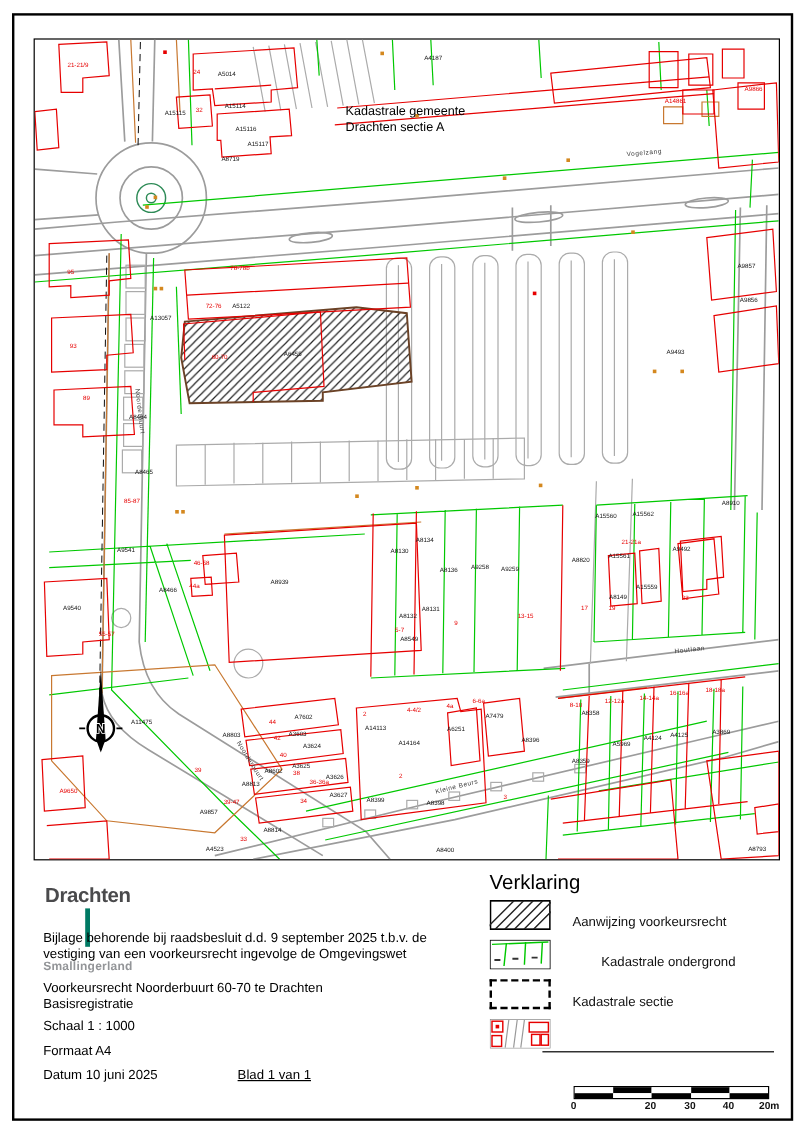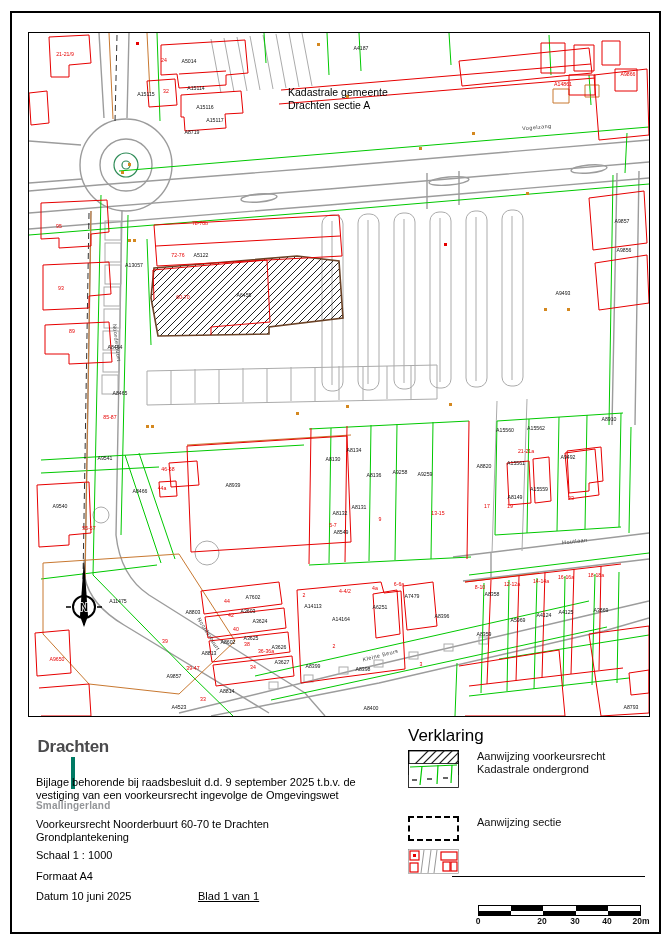--- a/index.html
+++ b/index.html
@@ -17,21 +17,21 @@
   .maptitle{font-size:10.5px;fill:#000;font-family:"Liberation Sans",sans-serif;}
   .compass{font-size:11px;font-weight:bold;fill:#000;text-anchor:middle;paint-order:stroke;stroke:#fff;stroke-width:1.4px;}
   
   .ftext{font-size:11px;line-height:13px;color:#000;white-space:nowrap;}
   .logo-row{left:36px;top:737px;display:flex;align-items:center;flex-direction:column;}
   .logo-name{font-size:17px;font-weight:bold;color:#4a4a4c;letter-spacing:-.3px;line-height:20px;}
   .logo-bar{width:4px;height:32px;background:#007a64;margin:0 7px 0 6px;}
   .logo-sub{font-size:10px;font-weight:bold;color:#939598;margin-top:11px;letter-spacing:.2px;}
   
   .legend-title{left:408px;top:729px;font-size:17px;}
-  .legend-row{display:flex;align-items:flex-start;}
+  .legend-row{display:flex;align-items:flex-end;}
   .legend-label{font-size:11px;margin-left:18px;white-space:nowrap;}
   .sw{width:51px;height:25px;flex:0 0 51px;}
   .sw-dashed{box-sizing:border-box;border:2px dashed #000;background:#fff;}
   .legend-underline{left:452px;top:876px;width:193px;height:1px;background:#000;}
   
   .sb-wrap{left:472px;top:903px;width:180px;height:30px;}
   .sb-bar{position:absolute;left:6px;top:2px;width:161px;height:9px;border:1px solid #000;display:flex;flex-wrap:wrap;}
   .sb-seg{width:20%;height:50%;}
   .sb-b{background:#000;} .sb-w{background:#fff;}
   .sb-lab{position:absolute;top:13px;font-size:8.5px;font-weight:bold;transform:translateX(-50%);}
@@ -323,49 +323,49 @@
 
 <div class="abs logo-row">
   <span class="logo-name">Drachten</span>
   <span class="logo-bar"></span>
   <span class="logo-sub">Smallingerland</span>
 </div>
 
 <div class="abs ftext" style="left:36px;top:776px;">Bijlage behorende bij raadsbesluit d.d. 9 september 2025 t.b.v. de</div>
 <div class="abs ftext" style="left:36px;top:789px;">vestiging van een voorkeursrecht ingevolge de Omgevingswet</div>
 <div class="abs ftext" style="left:36px;top:818px;">Voorkeursrecht Noorderbuurt 60-70 te Drachten</div>
-<div class="abs ftext" style="left:36px;top:831px;">Grondplantekening</div>
+<div class="abs ftext" style="left:36px;top:831px;">Basisregistratie</div>
 <div class="abs ftext" style="left:36px;top:849px;">Schaal 1 : 1000</div>
 <div class="abs ftext" style="left:36px;top:870px;">Formaat A4</div>
 <div class="abs ftext" style="left:36px;top:890px;">Datum 10 juni 2025</div>
 <div class="abs ftext" style="left:198px;top:890px;text-decoration:underline;">Blad 1 van 1</div>
 
 <div class="abs legend-title ftext">Verklaring</div>
 
 <div class="abs legend-row" style="left:408px;top:750px;">
   <svg class="sw" viewBox="0 0 51 25">
     <rect x="0.7" y="0.7" width="49.6" height="23.6" fill="#fff" stroke="#000" stroke-width="1.4"></rect>
     <path d="M-4,25 L21,0 M4,25 L29,0 M12,25 L37,0 M20,25 L45,0 M28,25 L53,0 M36,25 L61,0" stroke="#222" stroke-width="1.2" fill="none" clip-path="inset(1px)"></path>
   </svg>
   <span class="legend-label">Aanwijzing voorkeursrecht</span>
 </div>
 
-<div class="abs legend-row" style="left:408px;top:763px;">
+<div class="abs legend-row" style="left:408px;top:783px;gap:24px;">
   <svg class="sw" viewBox="0 0 51 25">
     <rect x="0.5" y="0.5" width="50" height="24" fill="#fff" stroke="#000" stroke-width="0.8"></rect>
     <path d="M2,4 L49,2" stroke="#00c800" stroke-width="1.2" fill="none"></path>
     <path d="M14,3 L12,22 M30,2 L29,21 M44,2 L43,20" stroke="#00c800" stroke-width="1.2" fill="none"></path>
     <path d="M4,17 h5 M19,16 h5 M35,15 h5" stroke="#333" stroke-width="1.6"></path>
   </svg>
   <span class="legend-label">Kadastrale ondergrond</span>
 </div>
 
 <div class="abs legend-row" style="left:408px;top:816px;">
   <div class="sw sw-dashed"></div>
-  <span class="legend-label">Aanwijzing sectie</span>
+  <span class="legend-label">Kadastrale sectie</span>
 </div>
 
 <div class="abs legend-row" style="left:408px;top:849px;">
   <svg class="sw" viewBox="0 0 51 25">
     <rect x="0.5" y="0.5" width="50" height="24" fill="#fff" stroke="#888" stroke-width="0.6"></rect>
     <path d="M16,1 L13,24 M23,1 L20,24 M29,1 L26,24" stroke="#999" stroke-width="1" fill="none"></path>
     <rect x="2" y="2" width="9" height="9" fill="none" stroke="#e60000" stroke-width="1.2"></rect>
     <rect x="5" y="5" width="3" height="3" fill="#e60000"></rect>
     <rect x="2" y="14" width="8" height="9" fill="none" stroke="#e60000" stroke-width="1.2"></rect>
     <rect x="33" y="3" width="16" height="8" fill="none" stroke="#e60000" stroke-width="1.2"></rect>

